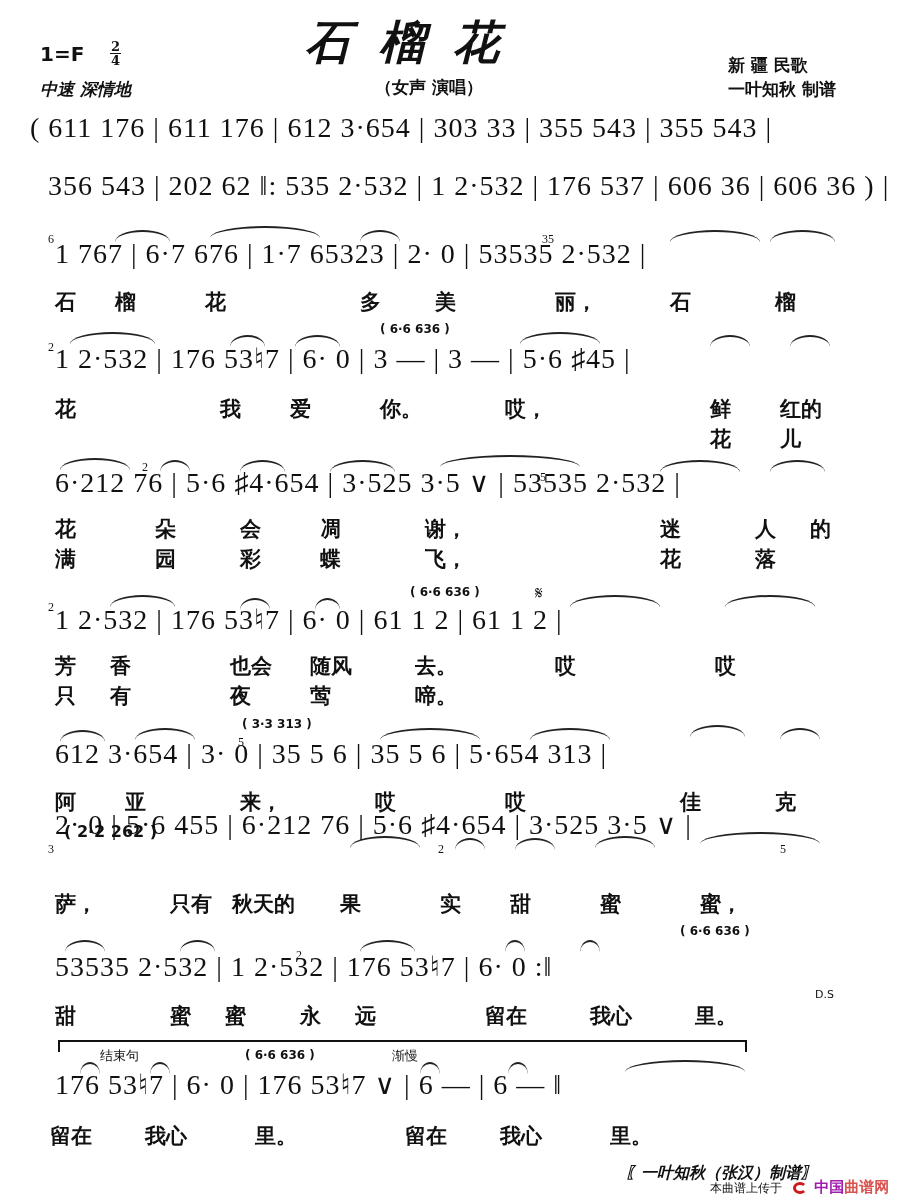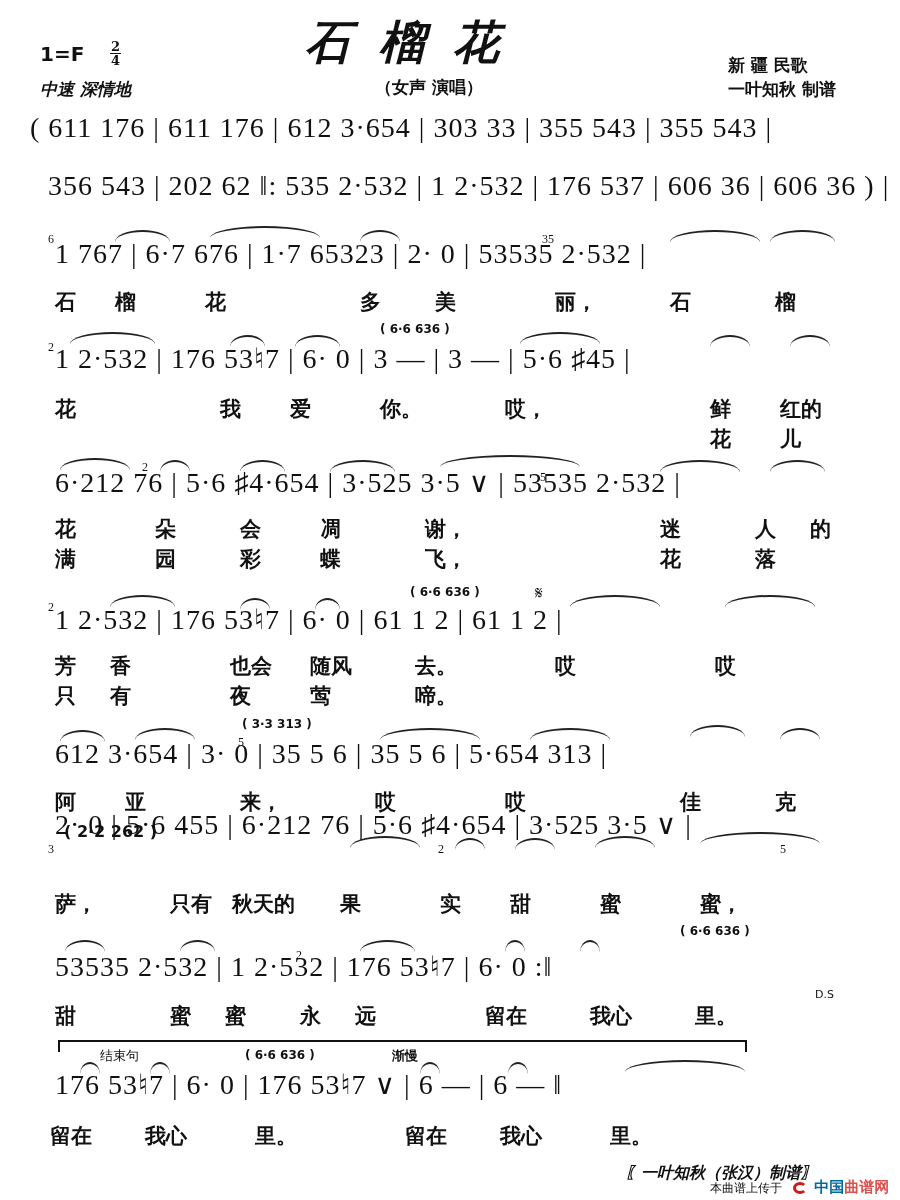--- a/index.html
+++ b/index.html
@@ -187,34 +187,34 @@
   <span class="abs" style="left:300px;">永</span>
   <span class="abs" style="left:355px;">远</span>
   <span class="abs" style="left:485px;">留在</span>
   <span class="abs" style="left:590px;">我心</span>
   <span class="abs" style="left:695px;">里。</span>
 </div>
 
 <div class="bracket" style="left:58px;top:1040px;width:685px;"></div>
 <span class="abs small" style="left:100px;top:1047px;font-weight:normal;font-size:13px;">结束句</span>
 <span class="abs small" style="left:245px;top:1048px;font-size:12px;">( 6·6  636 )</span>
-<span class="abs small" style="left:392px;top:1047px;font-weight:bold;font-size:13px;">渐慢</span>
+<span class="abs small" style="left:392px;top:1047px;font-weight:normal;font-size:13px;">渐慢</span>
 <div class="slur" style="left:80px;top:1062px;width:20px;"></div>
 <div class="slur" style="left:150px;top:1062px;width:20px;"></div>
 <div class="slur" style="left:420px;top:1062px;width:20px;"></div>
 <div class="slur" style="left:508px;top:1062px;width:20px;"></div>
 <div class="slur" style="left:625px;top:1060px;width:120px;"></div>
 <div class="abs notes" style="left:55px;top:1068px;">176  53♮7 | 6·  0 | 176  53♮7 ∨ | 6 — | 6 — ‖</div>
 <div class="abs lyric" style="top:1122px;left:0;width:900px;height:30px;">
   <span class="abs" style="left:50px;">留在</span>
   <span class="abs" style="left:145px;">我心</span>
   <span class="abs" style="left:255px;">里。</span>
   <span class="abs" style="left:405px;">留在</span>
   <span class="abs" style="left:500px;">我心</span>
   <span class="abs" style="left:610px;">里。</span>
 </div>
 
 <div class="abs footer-sig" style="left:625px;top:1163px;">〖一叶知秋（张汉）制谱〗</div>
 <div class="abs" style="left:710px;top:1177px;">
   <span class="footer-up">本曲谱上传于</span>
   <span style="display:inline-block;width:14px;height:12px;border:3px solid #cc1b1b;border-right-color:transparent;border-radius:50%;vertical-align:middle;margin:0 2px 0 6px;box-sizing:border-box;"></span>
-  <span class="brand" style="color:#0369a1;">中国</span><span class="brand" style="color:#d9534f;">曲谱网</span>
+  <span class="brand" style="color:#a21caf;">中国</span><span class="brand" style="color:#d9534f;">曲谱网</span>
 </div>
 
 </body></html>

